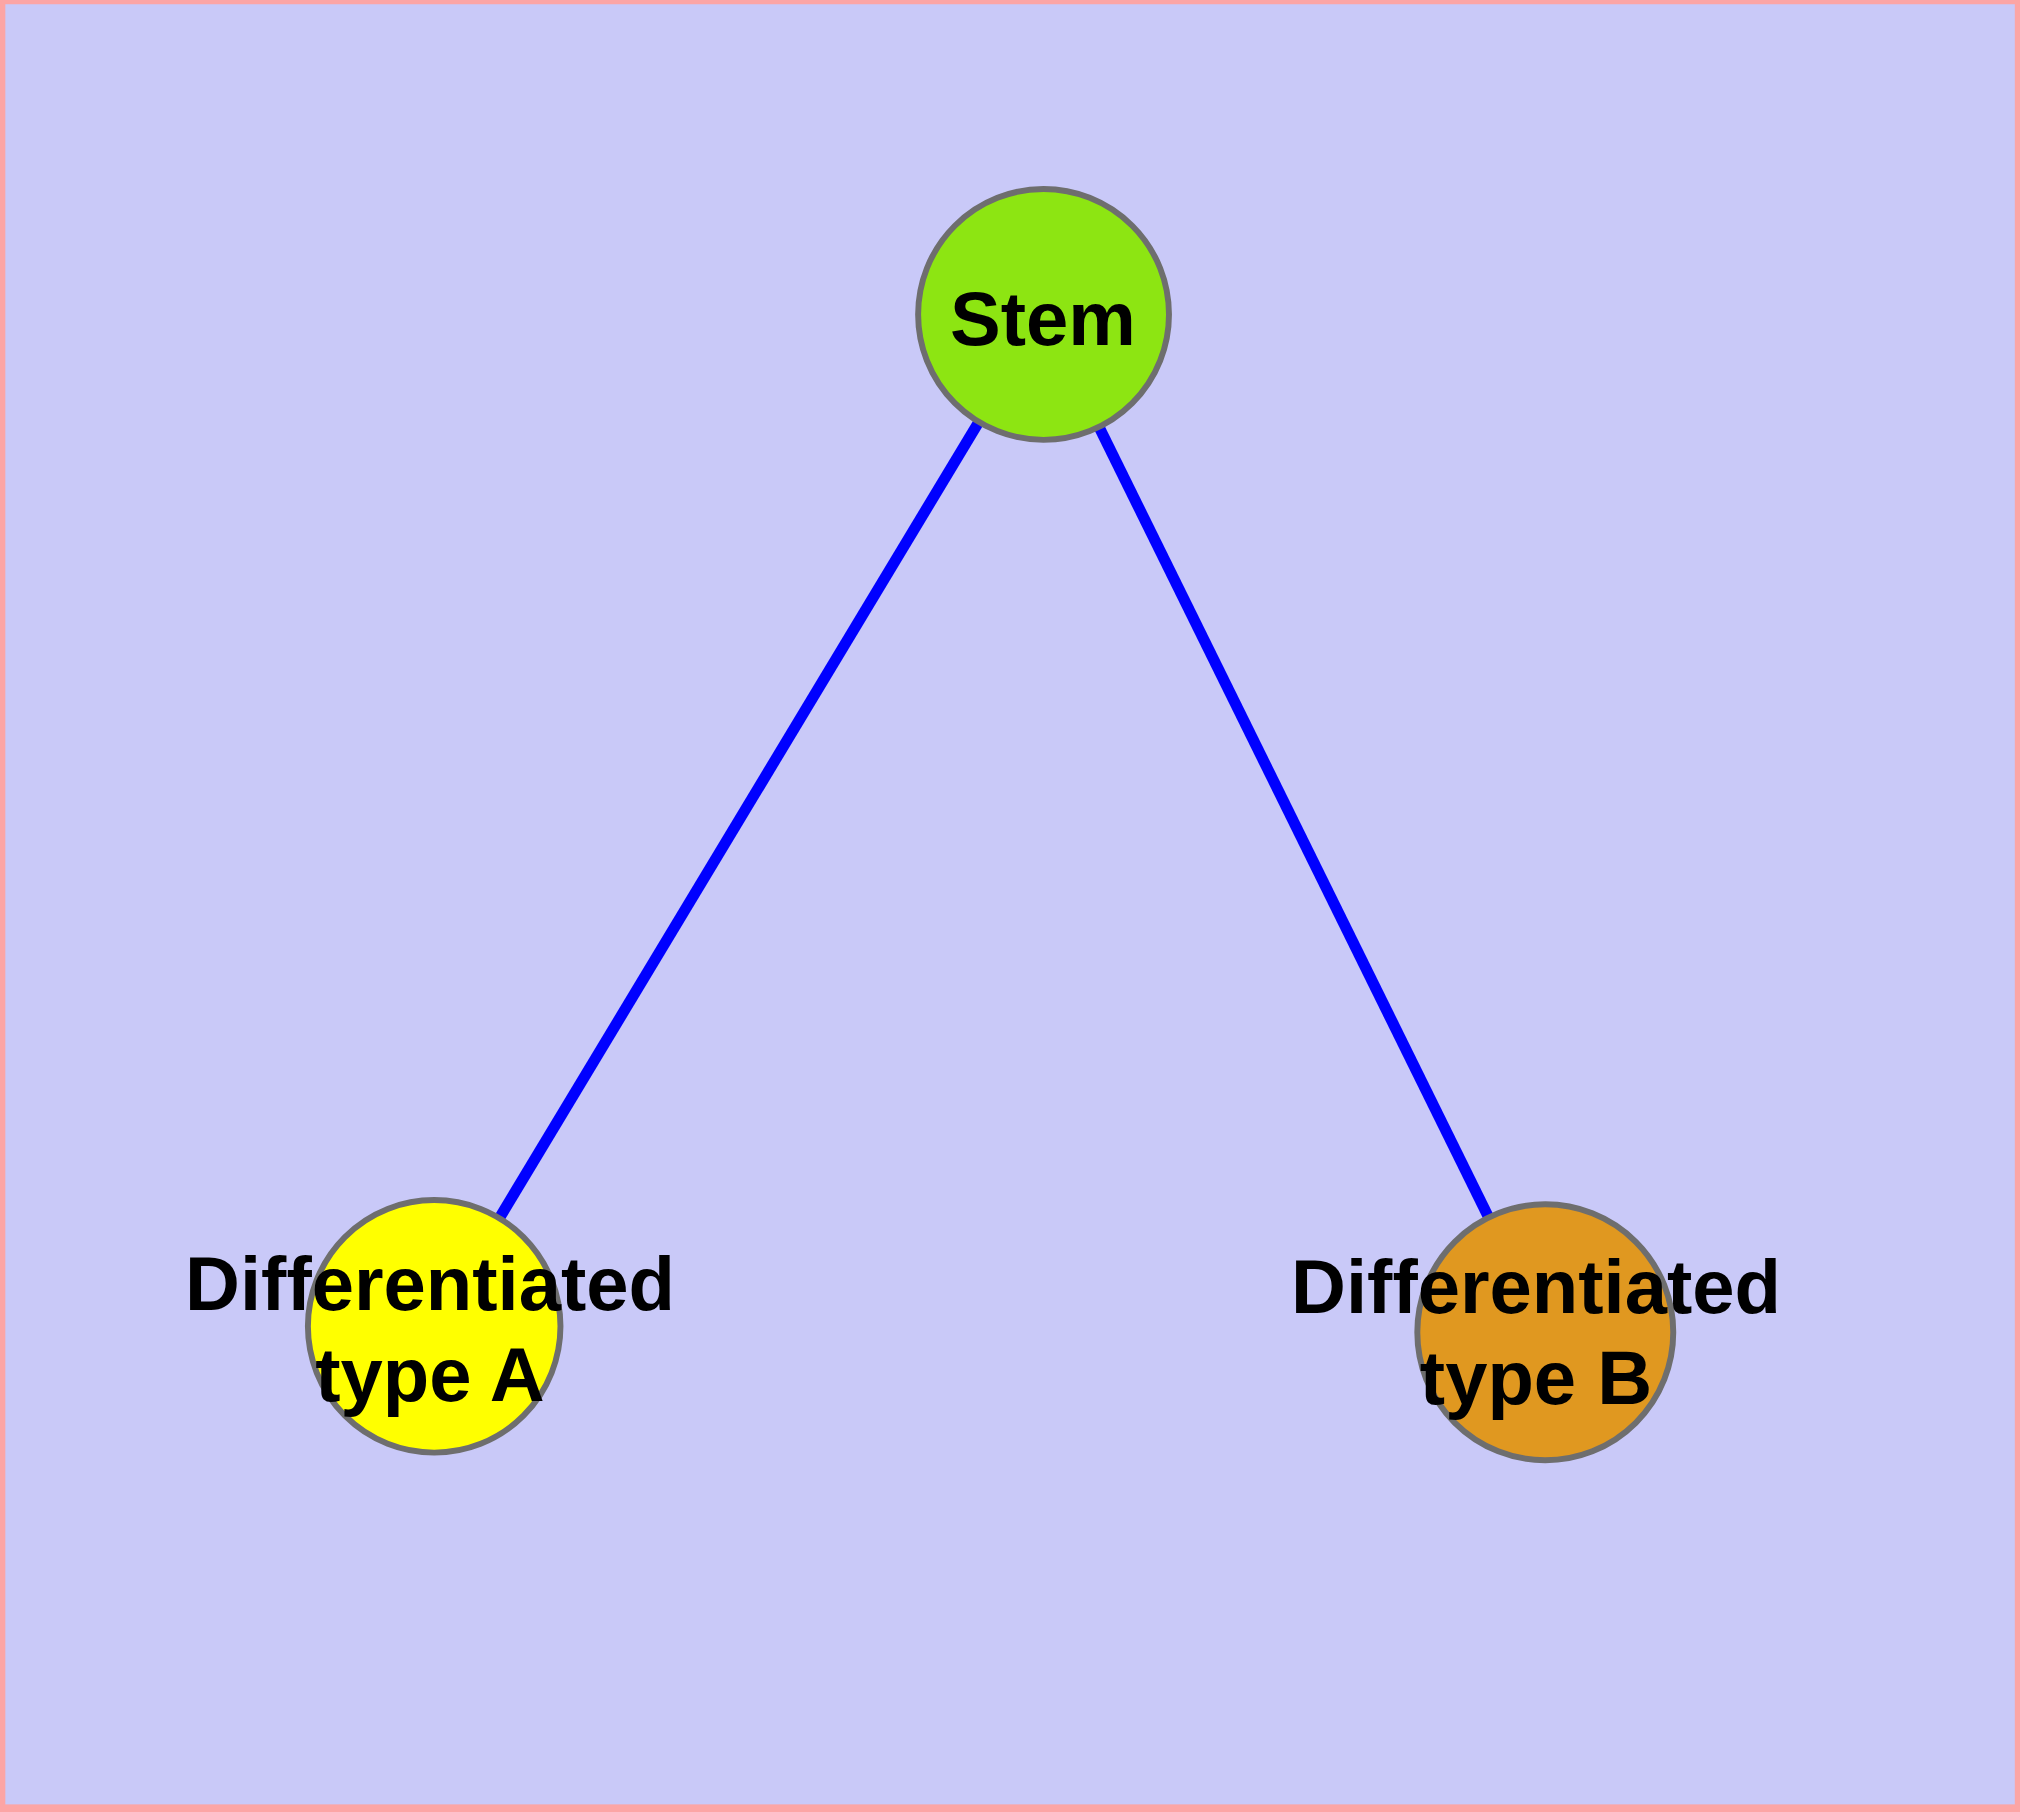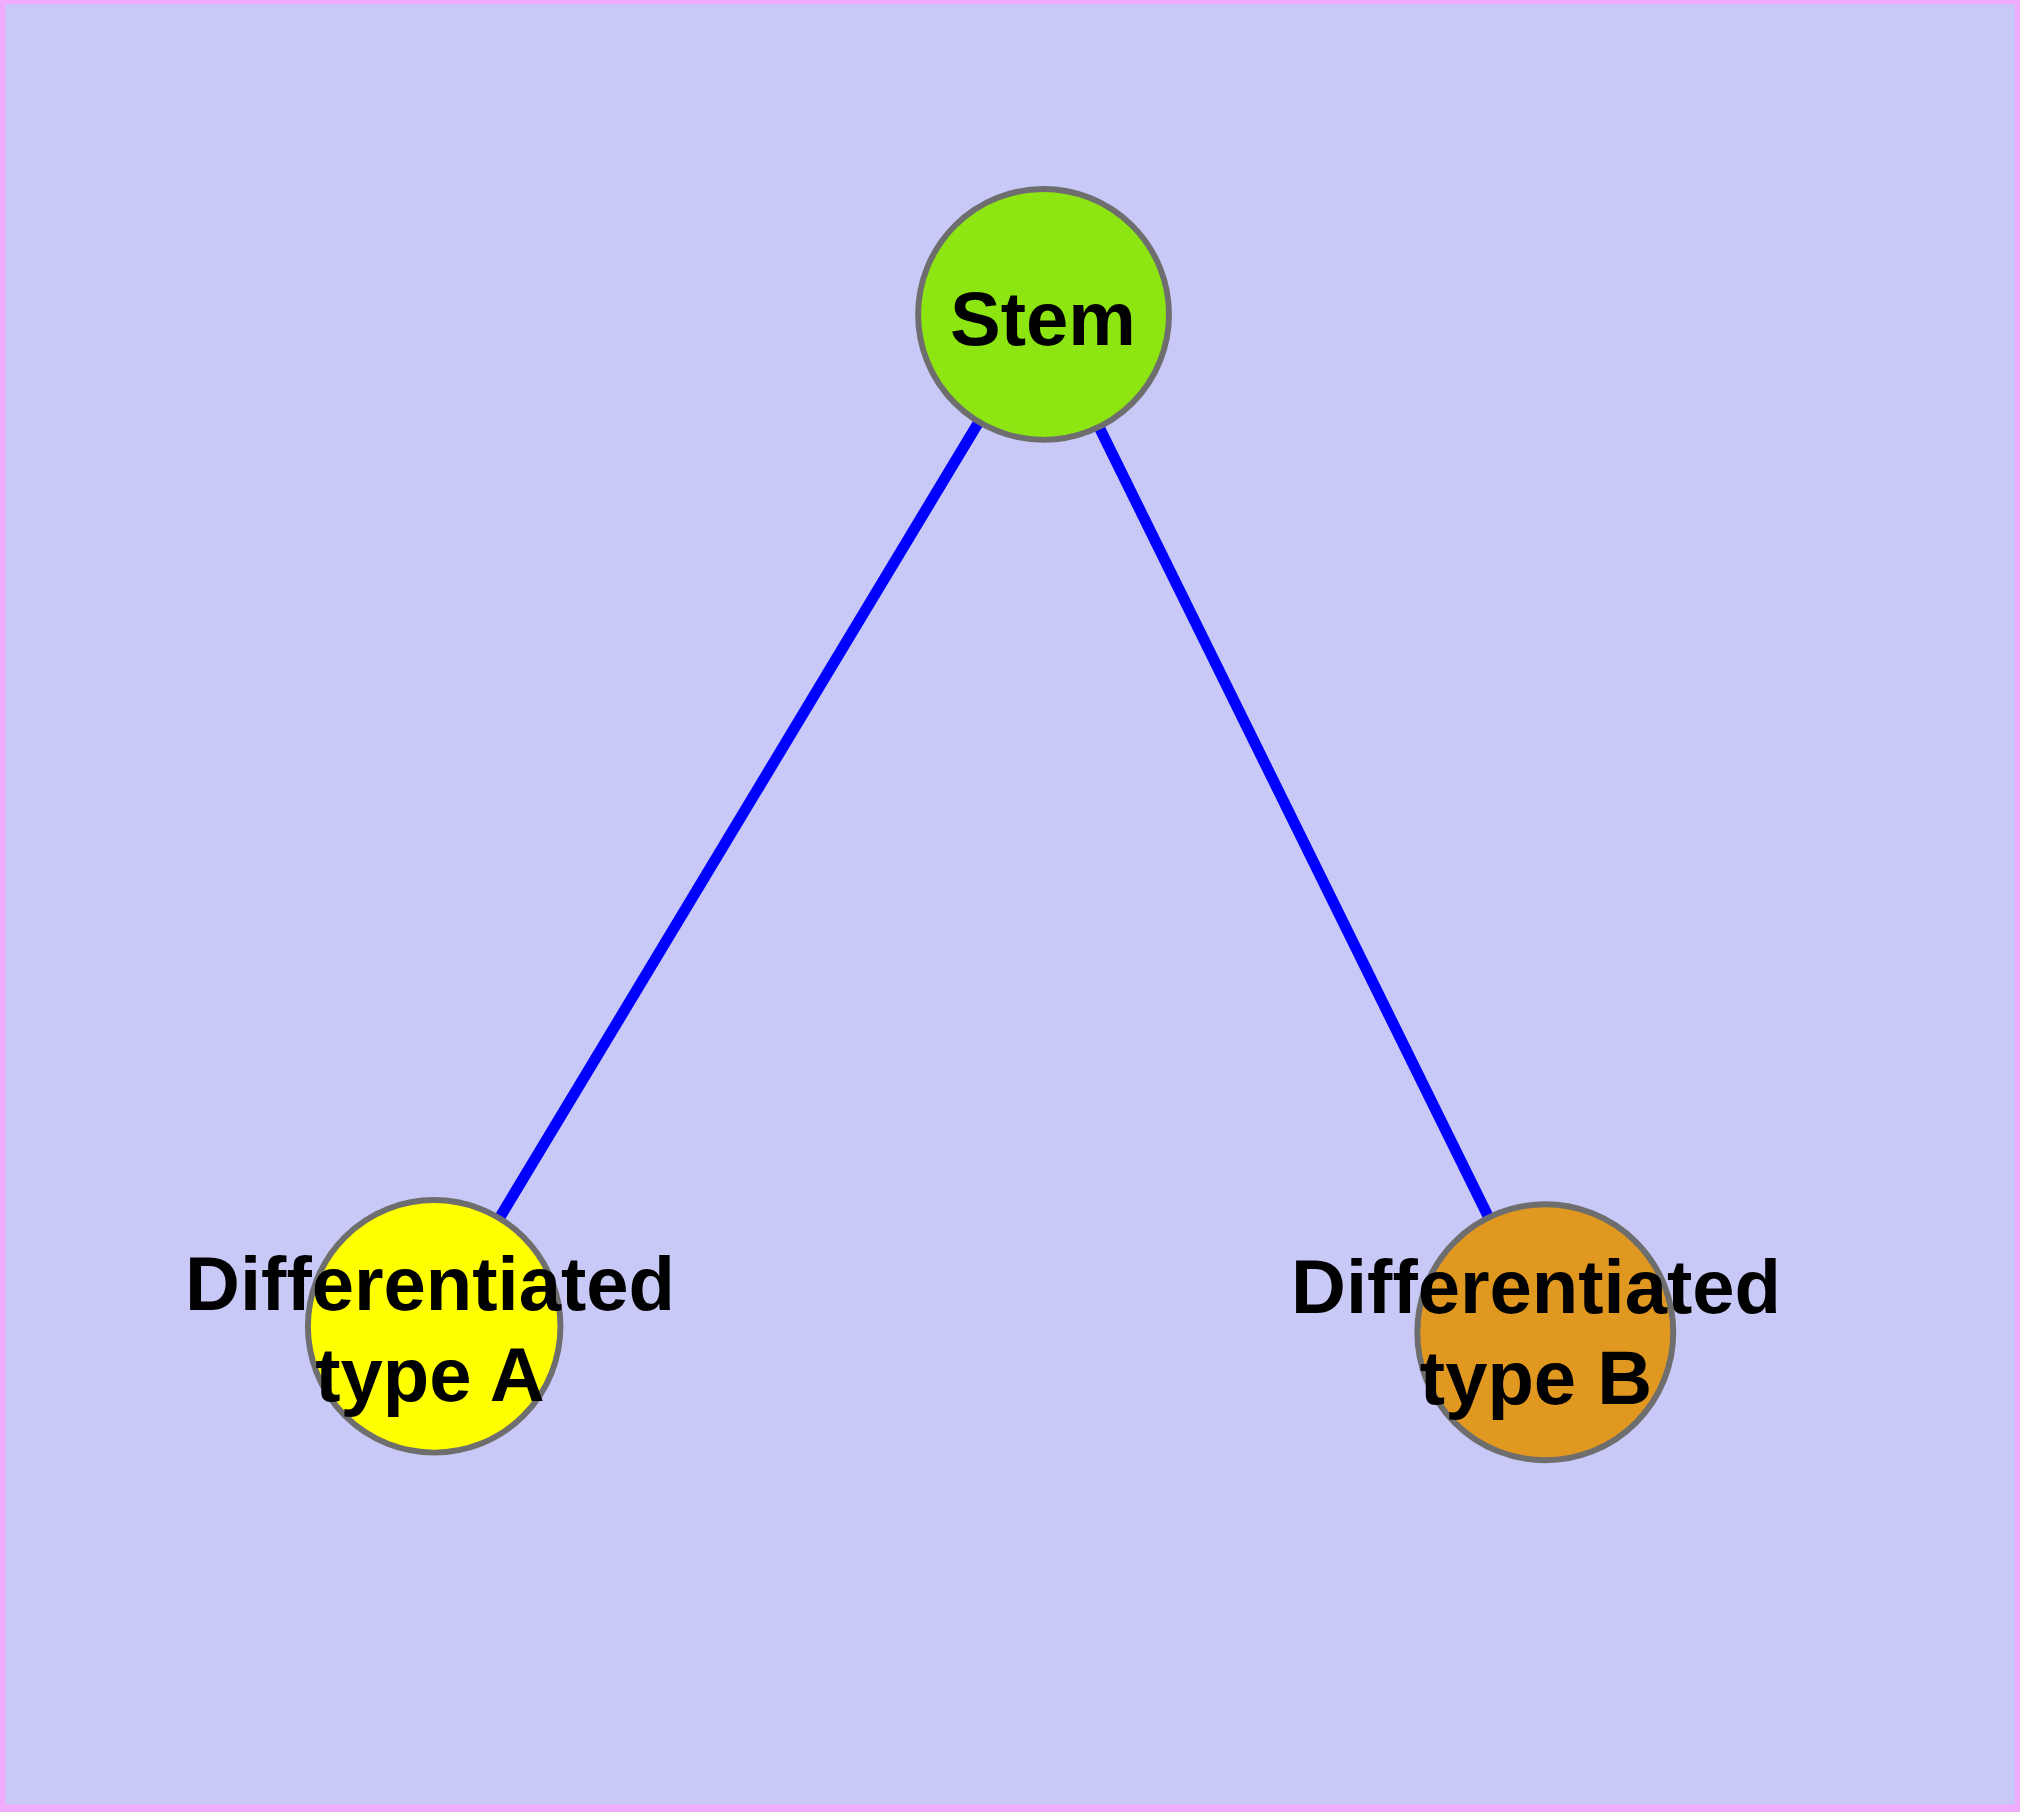--- a/index.html
+++ b/index.html
@@ -5,21 +5,21 @@
   html, body {
     margin: 0;
     padding: 0;
     background: #ffffff;
     font-family: "Liberation Sans", sans-serif;
   }
   .page {
     position: relative;
     width: 2021px;
     height: 1812px;
-    background: #f0abfc;
+    background: #fca5a5;
     overflow: hidden;
   }
   .graph-svg {
     position: absolute;
     left: 0;
     top: 0;
     width: 2021px;
     height: 1812px;
     display: block;
   }

